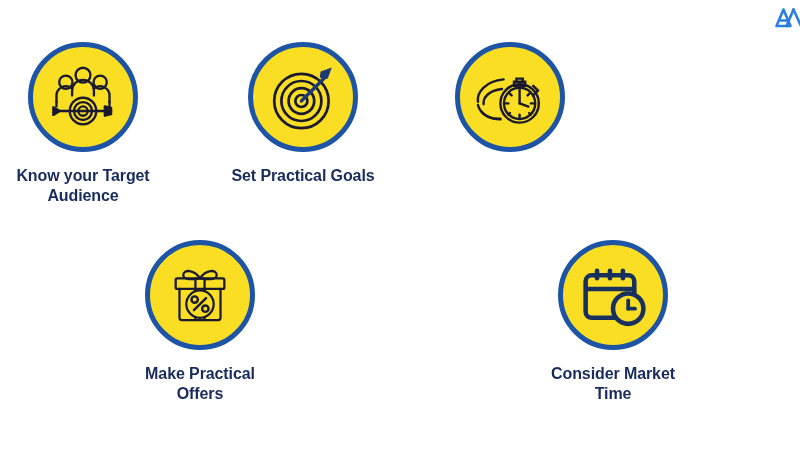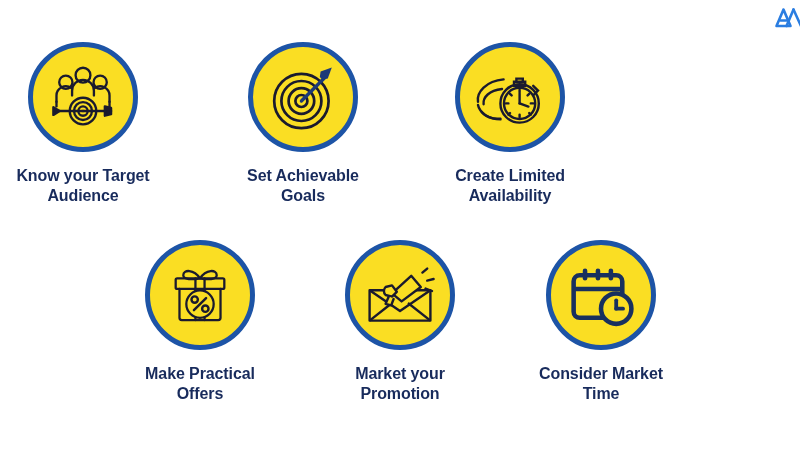--- a/index.html
+++ b/index.html
@@ -57,21 +57,21 @@
   }
 
   
   #item-0 { left: 3px;   top: 42px; }
   #item-1 { left: 223px; top: 42px; }
   #item-2 { left: 430px; top: 42px; }
   #item-3 { left: 637px; top: 42px; }
   
   #item-4 { left: 120px; top: 240px; }
   #item-5 { left: 320px; top: 240px; }
-  #item-6 { left: 521px; top: 240px; }
+  #item-6 { left: 533px; top: 240px; }
 </style>
 </head>
 <body>
 
 <div id="stage">
 
   <div class="brand-logo">
     <svg viewBox="0 0 32 28" width="32" height="28" aria-hidden="true">
       <g fill="none" stroke="#2A7DE1" stroke-width="2.6" stroke-linejoin="round" stroke-linecap="round">
         <path d="M9.5 5.5 L2.5 22 L16.5 22 Z"></path>
@@ -122,21 +122,21 @@
           <circle cx="48" cy="55" r="34"></circle>
           <circle cx="48" cy="55" r="25"></circle>
           <circle cx="48" cy="55" r="16"></circle>
           <circle cx="48" cy="55" r="7.5"></circle>
         </g>
         <path d="M48 55 L78 25" fill="none" stroke="#1D3A78" stroke-width="4.2" stroke-linecap="round"></path>
         <path d="M72 18 L86 13 L81 27 L74 28 L71 25 Z" fill="#1D3A78"></path>
       </svg>
       </span>
     </div>
-    <div class="label">Set Achievable Goals</div>
+    <div class="label">Set Practical Goals</div>
   </div>
 
   <div class="item" id="item-2">
     <div class="badge">
       <span>
       <svg viewBox="0 0 100 100" width="80" height="80">
         <g fill="none" stroke="#1a1a2e" stroke-width="3" stroke-linecap="round">
 
           <path d="M42 28 C20 30 8 44 10 56"></path>
           <path d="M40 40 C24 42 16 50 17 59"></path>
@@ -153,21 +153,20 @@
 
           <path d="M62 58 L62 46"></path>
           <path d="M62 58 L73 62"></path>
 
           <path d="M62 41 v3 M62 72 v3 M45 58 h3 M76 58 h3"></path>
           <path d="M50 46 l2 2 M74 70 l2 2 M74 46 l-2 2 M50 70 l-2 2"></path>
         </g>
       </svg>
       </span>
     </div>
-    <div class="label">Create Limited Availability</div>
   </div>
 
 
   <div class="item" id="item-4">
     <div class="badge">
       <span>
       <svg viewBox="0 0 100 100" width="76" height="76">
         <g fill="none" stroke="#1a1a2e" stroke-width="3" stroke-linejoin="round" stroke-linecap="round">
 
           <path d="M50 28 C42 16 28 16 28 24 C28 30 40 30 50 28 Z"></path>
@@ -187,44 +186,20 @@
           <path d="M42 70 L58 54"></path>
           <circle cx="43" cy="56" r="4.2"></circle>
           <circle cx="57" cy="68" r="4.2"></circle>
         </g>
       </svg>
       </span>
     </div>
     <div class="label">Make Practical Offers</div>
   </div>
 
-  <div class="item" id="item-5">
-    <div class="badge">
-      <span>
-      <svg viewBox="0 0 100 100" width="80" height="80">
-
-        <path d="M12 44 H88 V82 H12 Z" fill="#FADE23" stroke="#1a1a2e" stroke-width="3" stroke-linejoin="round"></path>
-        <path d="M12 44 L50 70 L88 44" fill="none" stroke="#1a1a2e" stroke-width="3" stroke-linejoin="round"></path>
-        <path d="M12 82 L40 60 M88 82 L60 60" fill="none" stroke="#1a1a2e" stroke-width="3"></path>
-
-        <g fill="#FADE23" stroke="#1a1a2e" stroke-width="3" stroke-linejoin="round" stroke-linecap="round">
-          <path d="M40 48 L64 26 L76 40 L52 58 Z"></path>
-          <path d="M32 50 a7 7 0 0 1 0 -10 l8 -2 l6 8 l-6 6 z"></path>
-          <path d="M36 52 l-4 9 l7 2 l3 -8"></path>
-        </g>
-        <g stroke="#1a1a2e" stroke-width="3" stroke-linecap="round" fill="none">
-          <path d="M78 22 l6 -5"></path>
-          <path d="M84 32 l8 -2"></path>
-          <path d="M82 42 l8 3"></path>
-        </g>
-      </svg>
-      </span>
-    </div>
-    <div class="label">Market your Promotion</div>
-  </div>
 
   <div class="item" id="item-6">
     <div class="badge">
       <span>
       <svg viewBox="0 0 100 100" width="76" height="76">
 
         <rect x="14" y="24" width="64" height="56" rx="8" fill="none" stroke="#18305E" stroke-width="6"></rect>
         <path d="M14 42 H78" stroke="#18305E" stroke-width="6"></path>
 
         <g stroke="#18305E" stroke-width="6" stroke-linecap="round">

